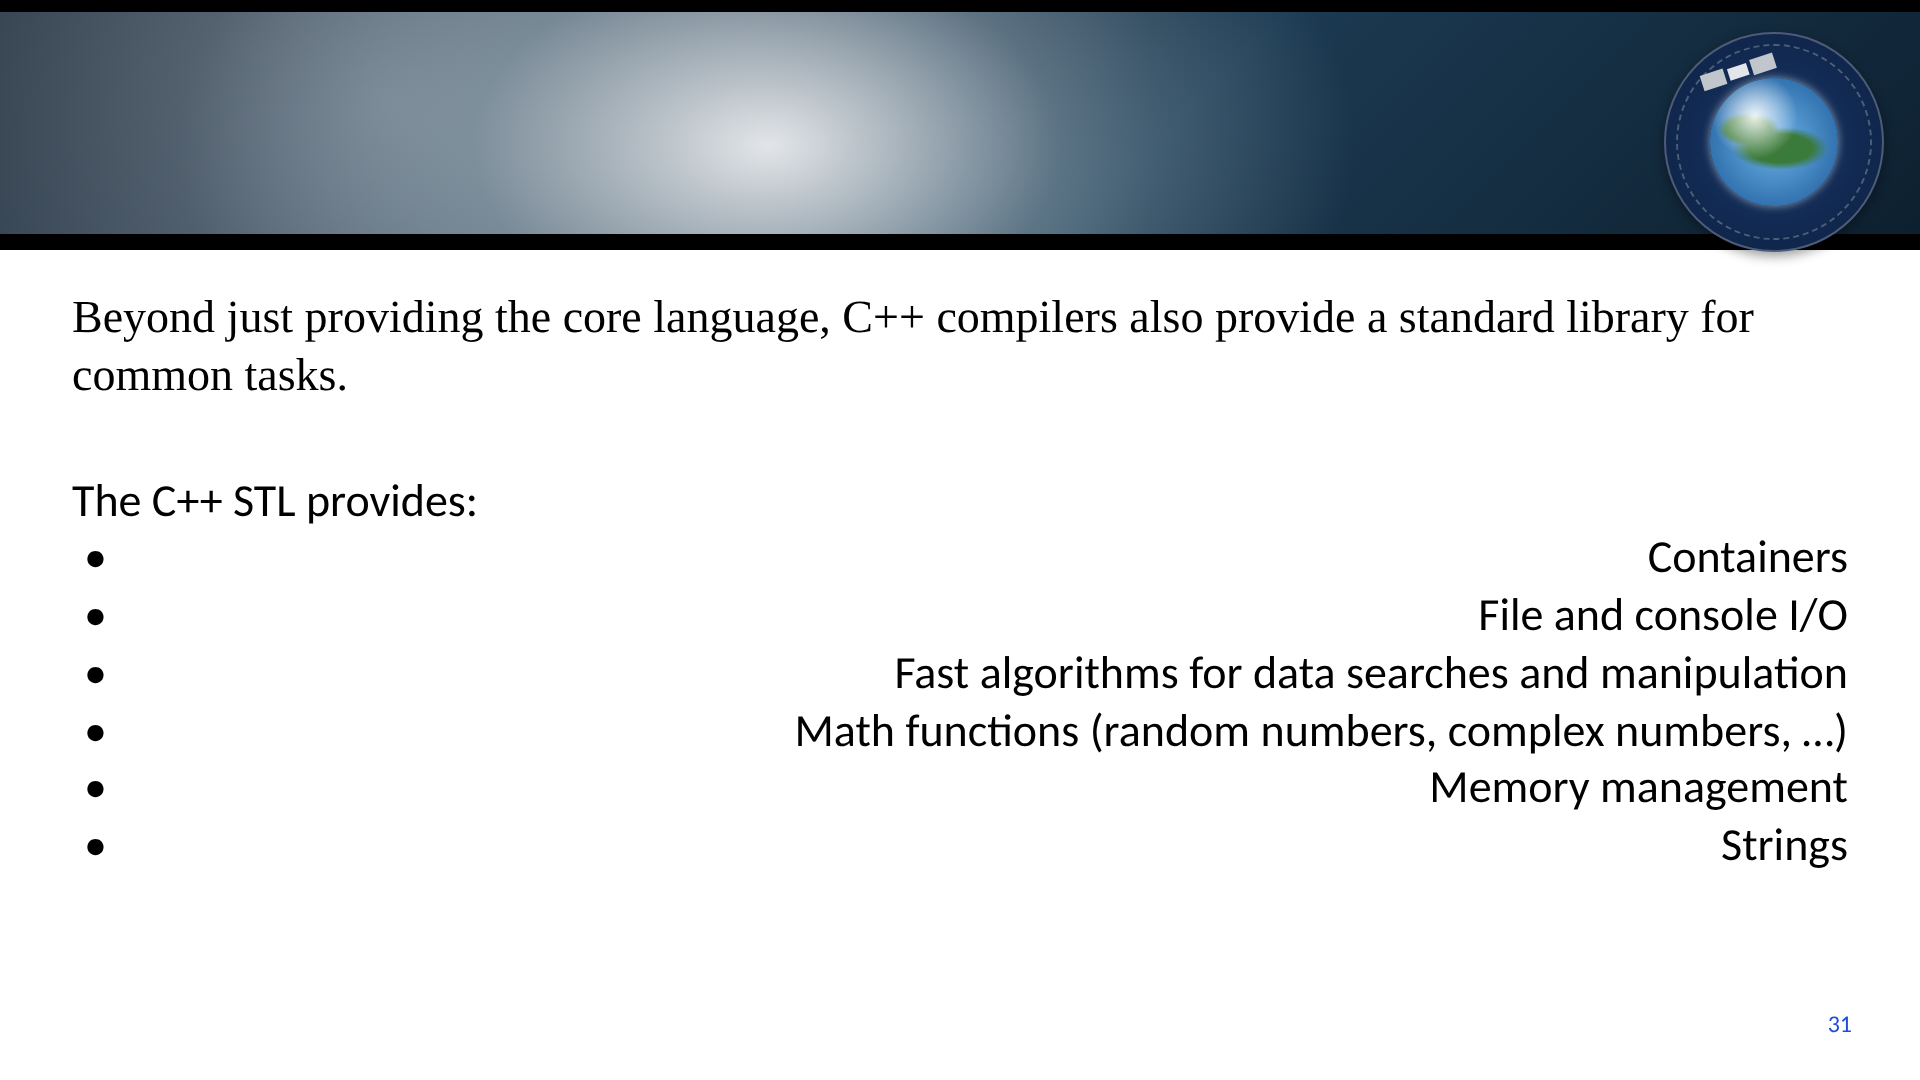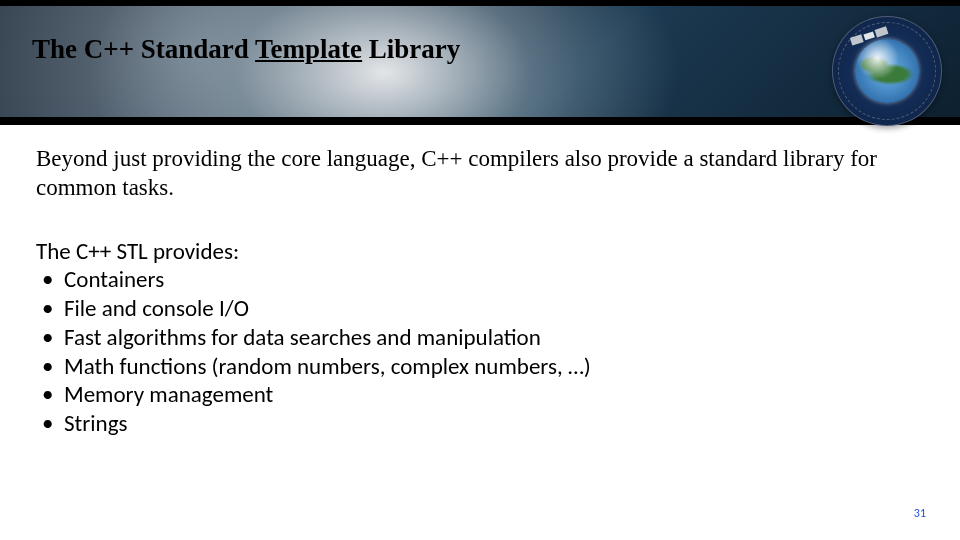--- a/index.html
+++ b/index.html
@@ -75,20 +75,21 @@
     padding: 20px 36px 0 36px;
     font-size: 23px;
     line-height: 1.25;
   }
   .intro { margin-bottom: 34px; font-family: Liberation Serif, serif; }
   .list-heading { margin-bottom: 0; }
   ul.items { list-style: none; padding-left: 6px; }
   ul.items li {
     position: relative;
     padding-left: 22px;
+    text-align: right;
   }
   ul.items li::before {
     content: "•";
     position: absolute;
     left: 0;
     top: 0;
     font-size: 23px;
     line-height: 1.25;
   }
 
@@ -97,23 +98,20 @@
     bottom: 20px;
     right: 34px;
     font-size: 12px;
     color: #1d4ed8;
   }
 </style>
 </head>
 <body>
 
 <div class="header-band">
-  <h1 class="slide-title">
-    <span>The C++ Standard </span><span class="underlined">Template</span><span> Library</span>
-  </h1>
 
   <div class="logo-wrap">
     <div class="logo-ring">
       <div class="logo-sat">
         <span class="panel"></span>
           <span class="body"></span>
           <span class="panel"></span>
       </div>
       <div class="logo-globe"></div>
     </div>

